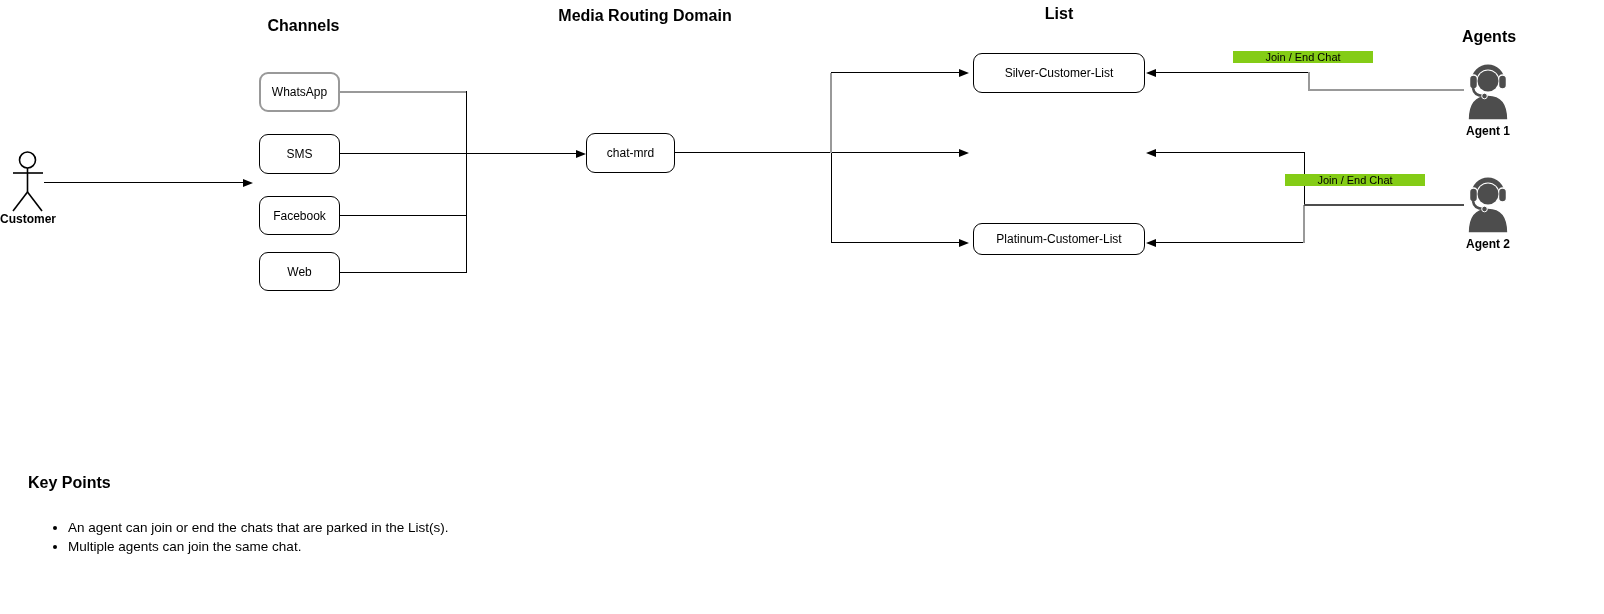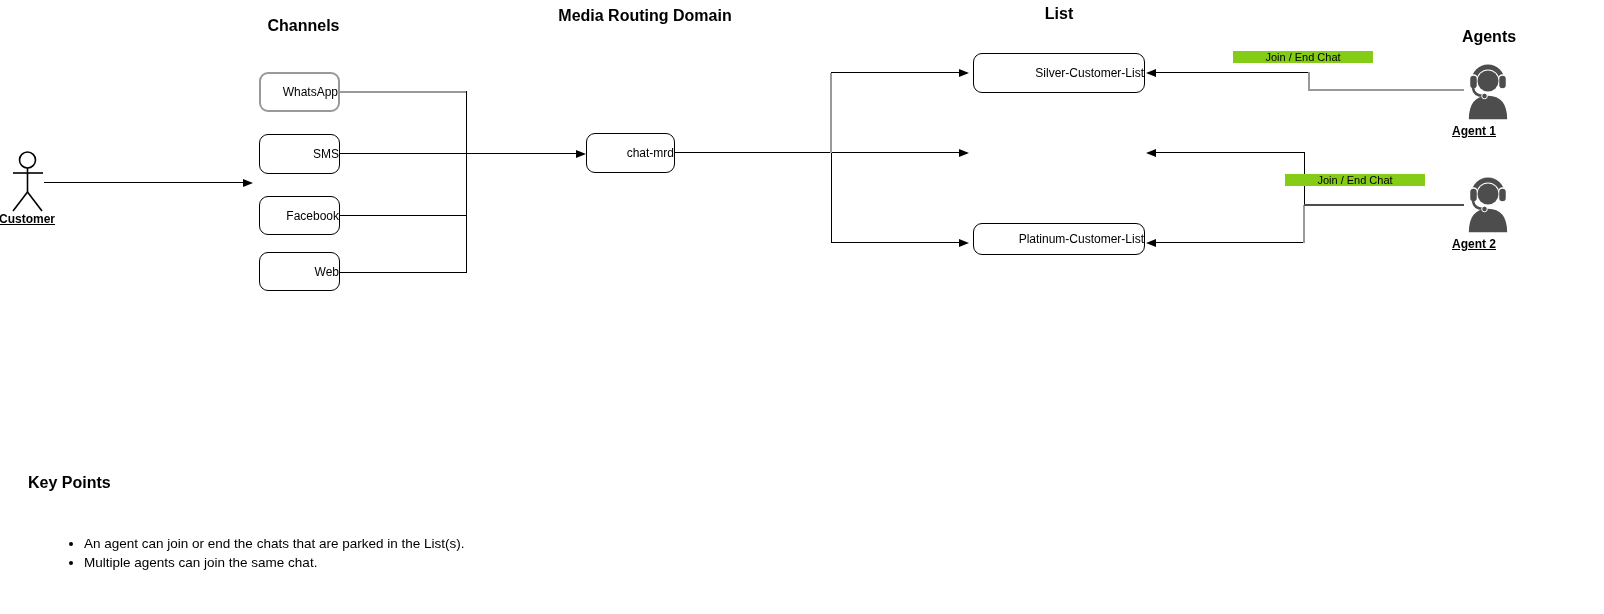--- a/index.html
+++ b/index.html
@@ -19,21 +19,21 @@
     text-align: center;
     white-space: nowrap;
   }
   .node {
     position: absolute;
     border: 1px solid #000;
     border-radius: 9px;
     background: #fff;
     display: flex;
     align-items: center;
-    justify-content: flex-end;
+    justify-content: center;
     font-size: 12px;
     white-space: nowrap;
     box-sizing: border-box;
   }
   .node.gray-border { border: 2px solid #999999; }
   .hl { position: absolute; height: 1px; background: #000; }
   .vl { position: absolute; width: 1px; background: #000; }
   .hl.gray { height: 2px; background: #999999; }
   .vl.gray { width: 2px; background: #999999; }
   .hl.dark { height: 2px; background: #4d4d4d; }
@@ -49,34 +49,34 @@
     position: absolute;
     font-size: 11px;
     text-align: center;
     white-space: nowrap;
     background: #84cc16;
   }
   .actor-label {
     position: absolute;
     font-size: 12px;
     font-weight: bold;
+    text-align: center;
     white-space: nowrap;
-    text-decoration: underline;
   }
   .figure { position: absolute; }
   .keypoints-title {
     position: absolute;
     left: 28px; top: 474px;
     font-size: 16px;
     font-weight: bold;
   }
   .keypoints-list {
     position: absolute;
     left: 48px; top: 518px;
-    margin: 16px;
+    margin: 0;
     padding-left: 20px;
     font-size: 13.5px;
     line-height: 19px;
   }
   .keypoints-list li { margin: 0; }
 </style>
 </head>
 <body>
 
 <div class="canvas">

